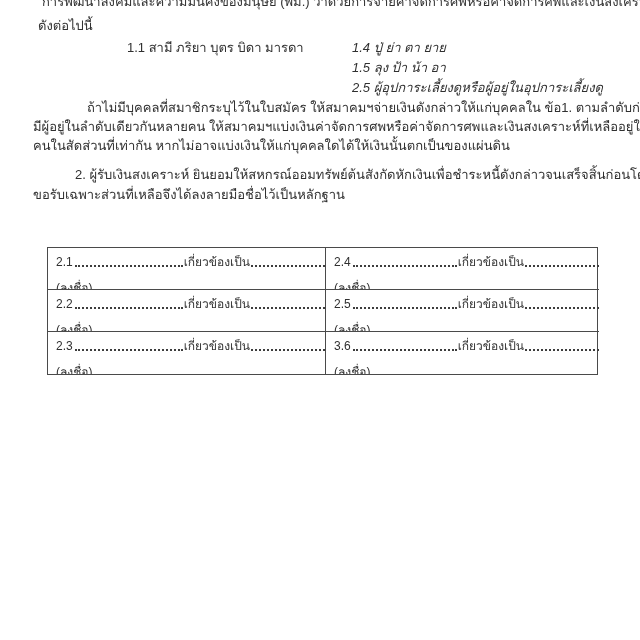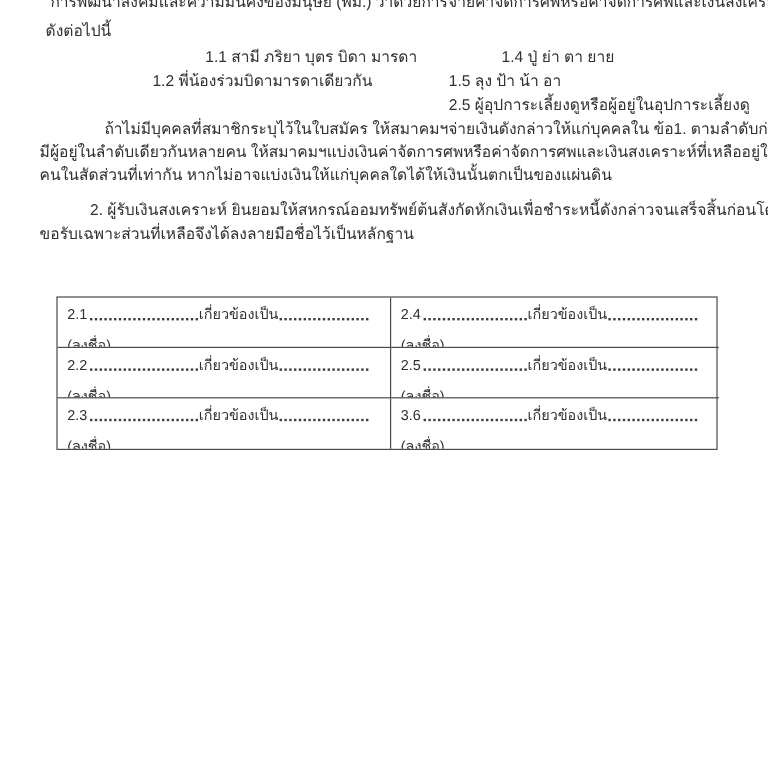--- a/index.html
+++ b/index.html
@@ -22,22 +22,22 @@
     position: absolute;
     white-space: nowrap;
     line-height: 16px;
   }
   
   .intro-line1 { left: 42px; top: -6px; }
   .intro-line2 { left: 38px; top: 18px; }
 
   
   .bl-left  { left: 127px; }
-  .bl-right { left: 374px; }
-  .bl-row0 { top: 40px; margin-left: 44px; }
+  .bl-right { left: 352px; font-style: italic; }
+  .bl-row0 { top: 40px; }
   .bl-row1 { top: 60px; }
   .bl-row2 { top: 80px; }
 
   
   .c1-l0 { left: 87px;  top: 100px; }
   .c1-l1 { left: 33px;  top: 119px; }
   .c1-l2 { left: 33px;  top: 138px; }
   .c2-l0 { left: 75px;  top: 167px; }
   .c2-l1 { left: 33px;  top: 187px; }
 
@@ -51,21 +51,21 @@
     display: grid;
     grid-template-columns: 278px 273px;
     grid-template-rows: 1fr 1fr 1fr;
     border: 1px solid #4a4a4a;
     box-sizing: border-box;
   }
   .cell {
     box-sizing: border-box;
     border-right: 1px solid #4a4a4a;
     border-bottom: 1px solid #4a4a4a;
-    padding: 7px 18px 0 8px;
+    padding: 7px 0 0 8px;
     font-size: 12px;
     line-height: 14px;
     overflow: hidden;
   }
   .cell.last-col { border-right: none; }
   .cell.last-row { border-bottom: none; }
   .cell-line {
     display: flex;
     align-items: flex-end;
   }
@@ -82,21 +82,20 @@
 </style>
 </head>
 <body>
 
 <div class="page">
 
   <div class="line intro-line1">การพัฒนาสังคมและความมั่นคงของมนุษย์ (พม.) ว่าด้วยการจ่ายค่าจัดการศพหรือค่าจัดการศพและเงินสงเคราะห์ ข้อ 3</div>
   <div class="line intro-line2">ดังต่อไปนี้</div>
 
   <div class="line bl-left bl-row0">1.1 สามี ภริยา บุตร บิดา มารดา</div>
-  <div class="line bl-left bl-row1">1.2 พี่น้องร่วมบิดามารดาเดียวกัน</div>
   <div class="line bl-right bl-row0">1.4 ปู่ ย่า ตา ยาย</div>
   <div class="line bl-right bl-row1">1.5 ลุง ป้า น้า อา</div>
   <div class="line bl-right bl-row2">2.5 ผู้อุปการะเลี้ยงดูหรือผู้อยู่ในอุปการะเลี้ยงดู</div>
 
   <div class="line c1-l0">ถ้าไม่มีบุคคลที่สมาชิกระบุไว้ในใบสมัคร ให้สมาคมฯจ่ายเงินดังกล่าวให้แก่บุคคลใน ข้อ1. ตามลำดับก่อนหลัง ถ้า</div>
   <div class="line c1-l1">มีผู้อยู่ในลำดับเดียวกันหลายคน ให้สมาคมฯแบ่งเงินค่าจัดการศพหรือค่าจัดการศพและเงินสงเคราะห์ที่เหลืออยู่ให้แก่ทุก</div>
   <div class="line c1-l2">คนในสัดส่วนที่เท่ากัน หากไม่อาจแบ่งเงินให้แก่บุคคลใดได้ให้เงินนั้นตกเป็นของแผ่นดิน</div>
 
   <div class="line c2-l0">2. ผู้รับเงินสงเคราะห์ ยินยอมให้สหกรณ์ออมทรัพย์ต้นสังกัดหักเงินเพื่อชำระหนี้ดังกล่าวจนเสร็จสิ้นก่อนโดย</div>
   <div class="line c2-l1">ขอรับเฉพาะส่วนที่เหลือจึงได้ลงลายมือชื่อไว้เป็นหลักฐาน</div>

